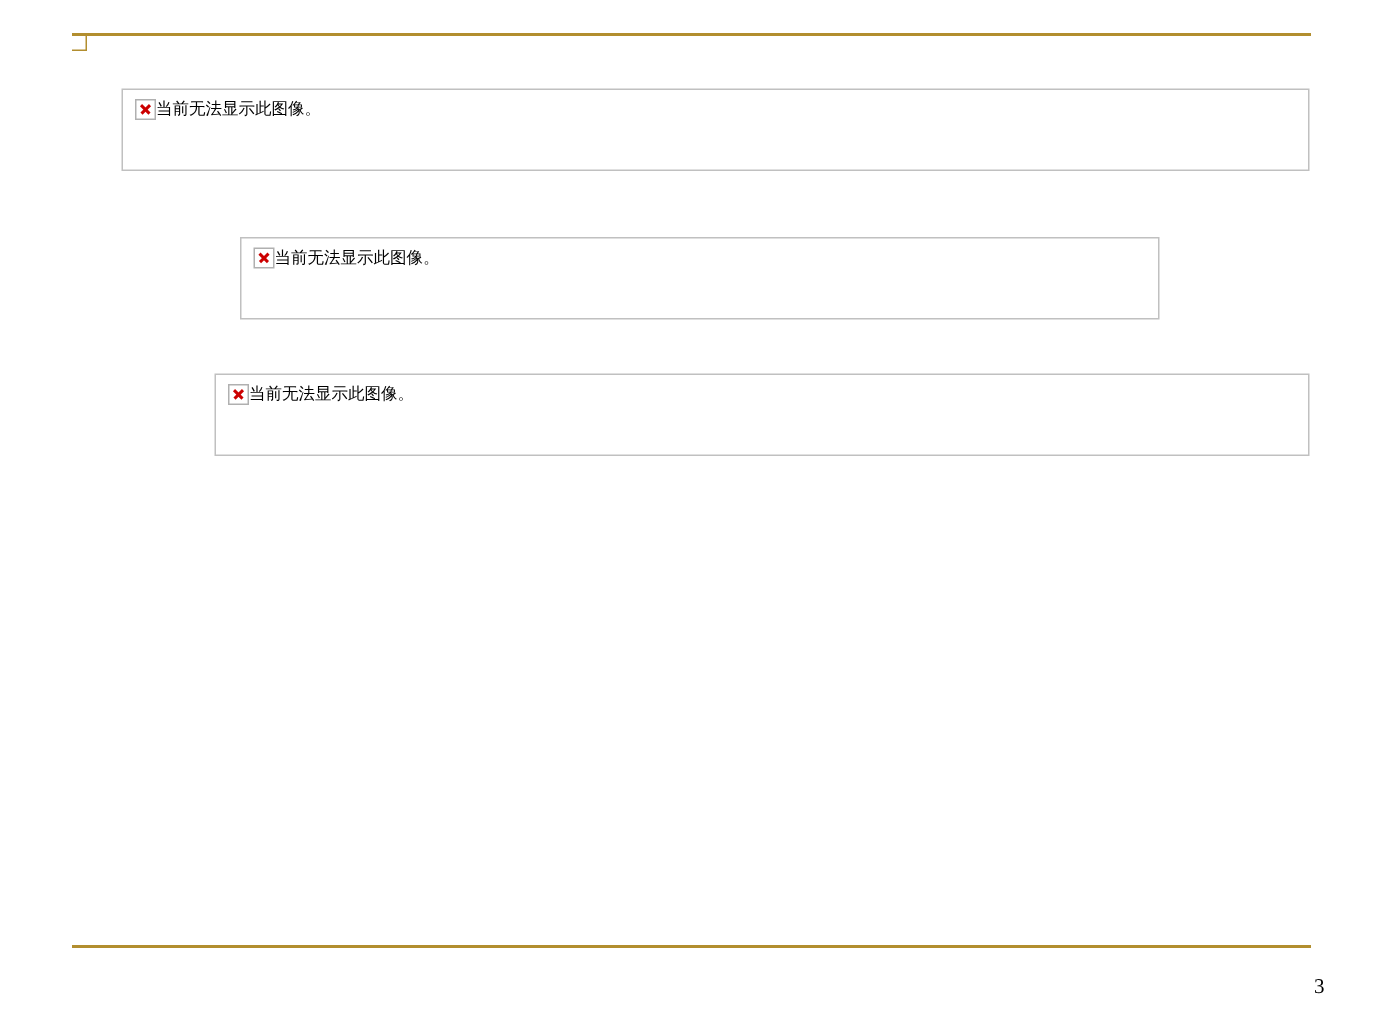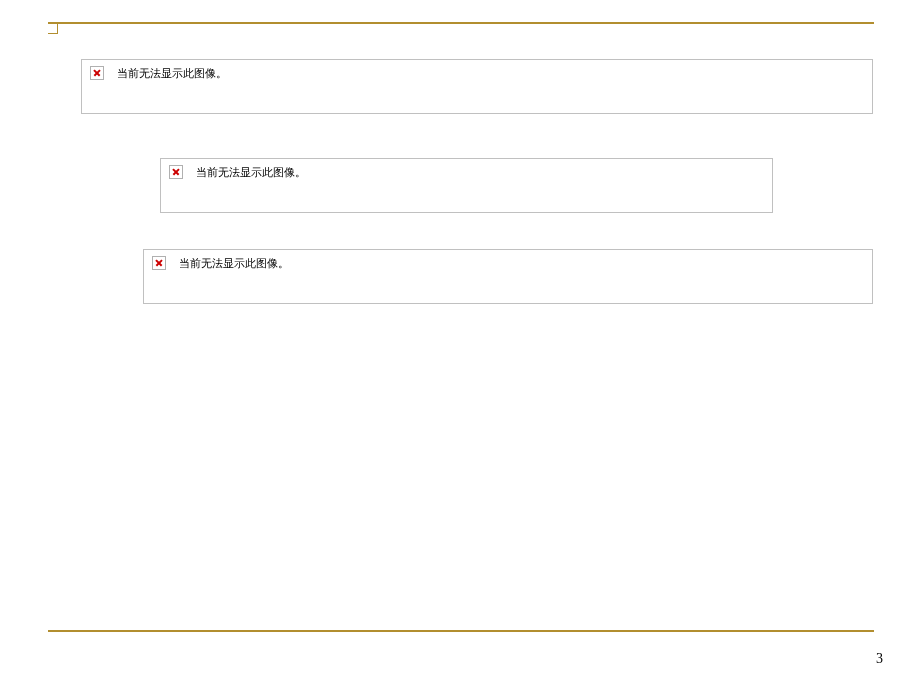--- a/index.html
+++ b/index.html
@@ -51,21 +51,21 @@
       background: #ffffff;
     }
     .image-placeholder {
       position: absolute;
       border: 1px solid #c0c0c0;
       background: #ffffff;
     }
     .placeholder-content {
       display: flex;
       align-items: center;
-      gap: 13px;
+      gap: 0;
       padding: 6px 8px;
     }
     .broken-image-icon {
       width: 14px;
       height: 14px;
       border: 1px solid #b0b0b0;
       background: #ffffff;
       display: flex;
       align-items: center;
       justify-content: center;

